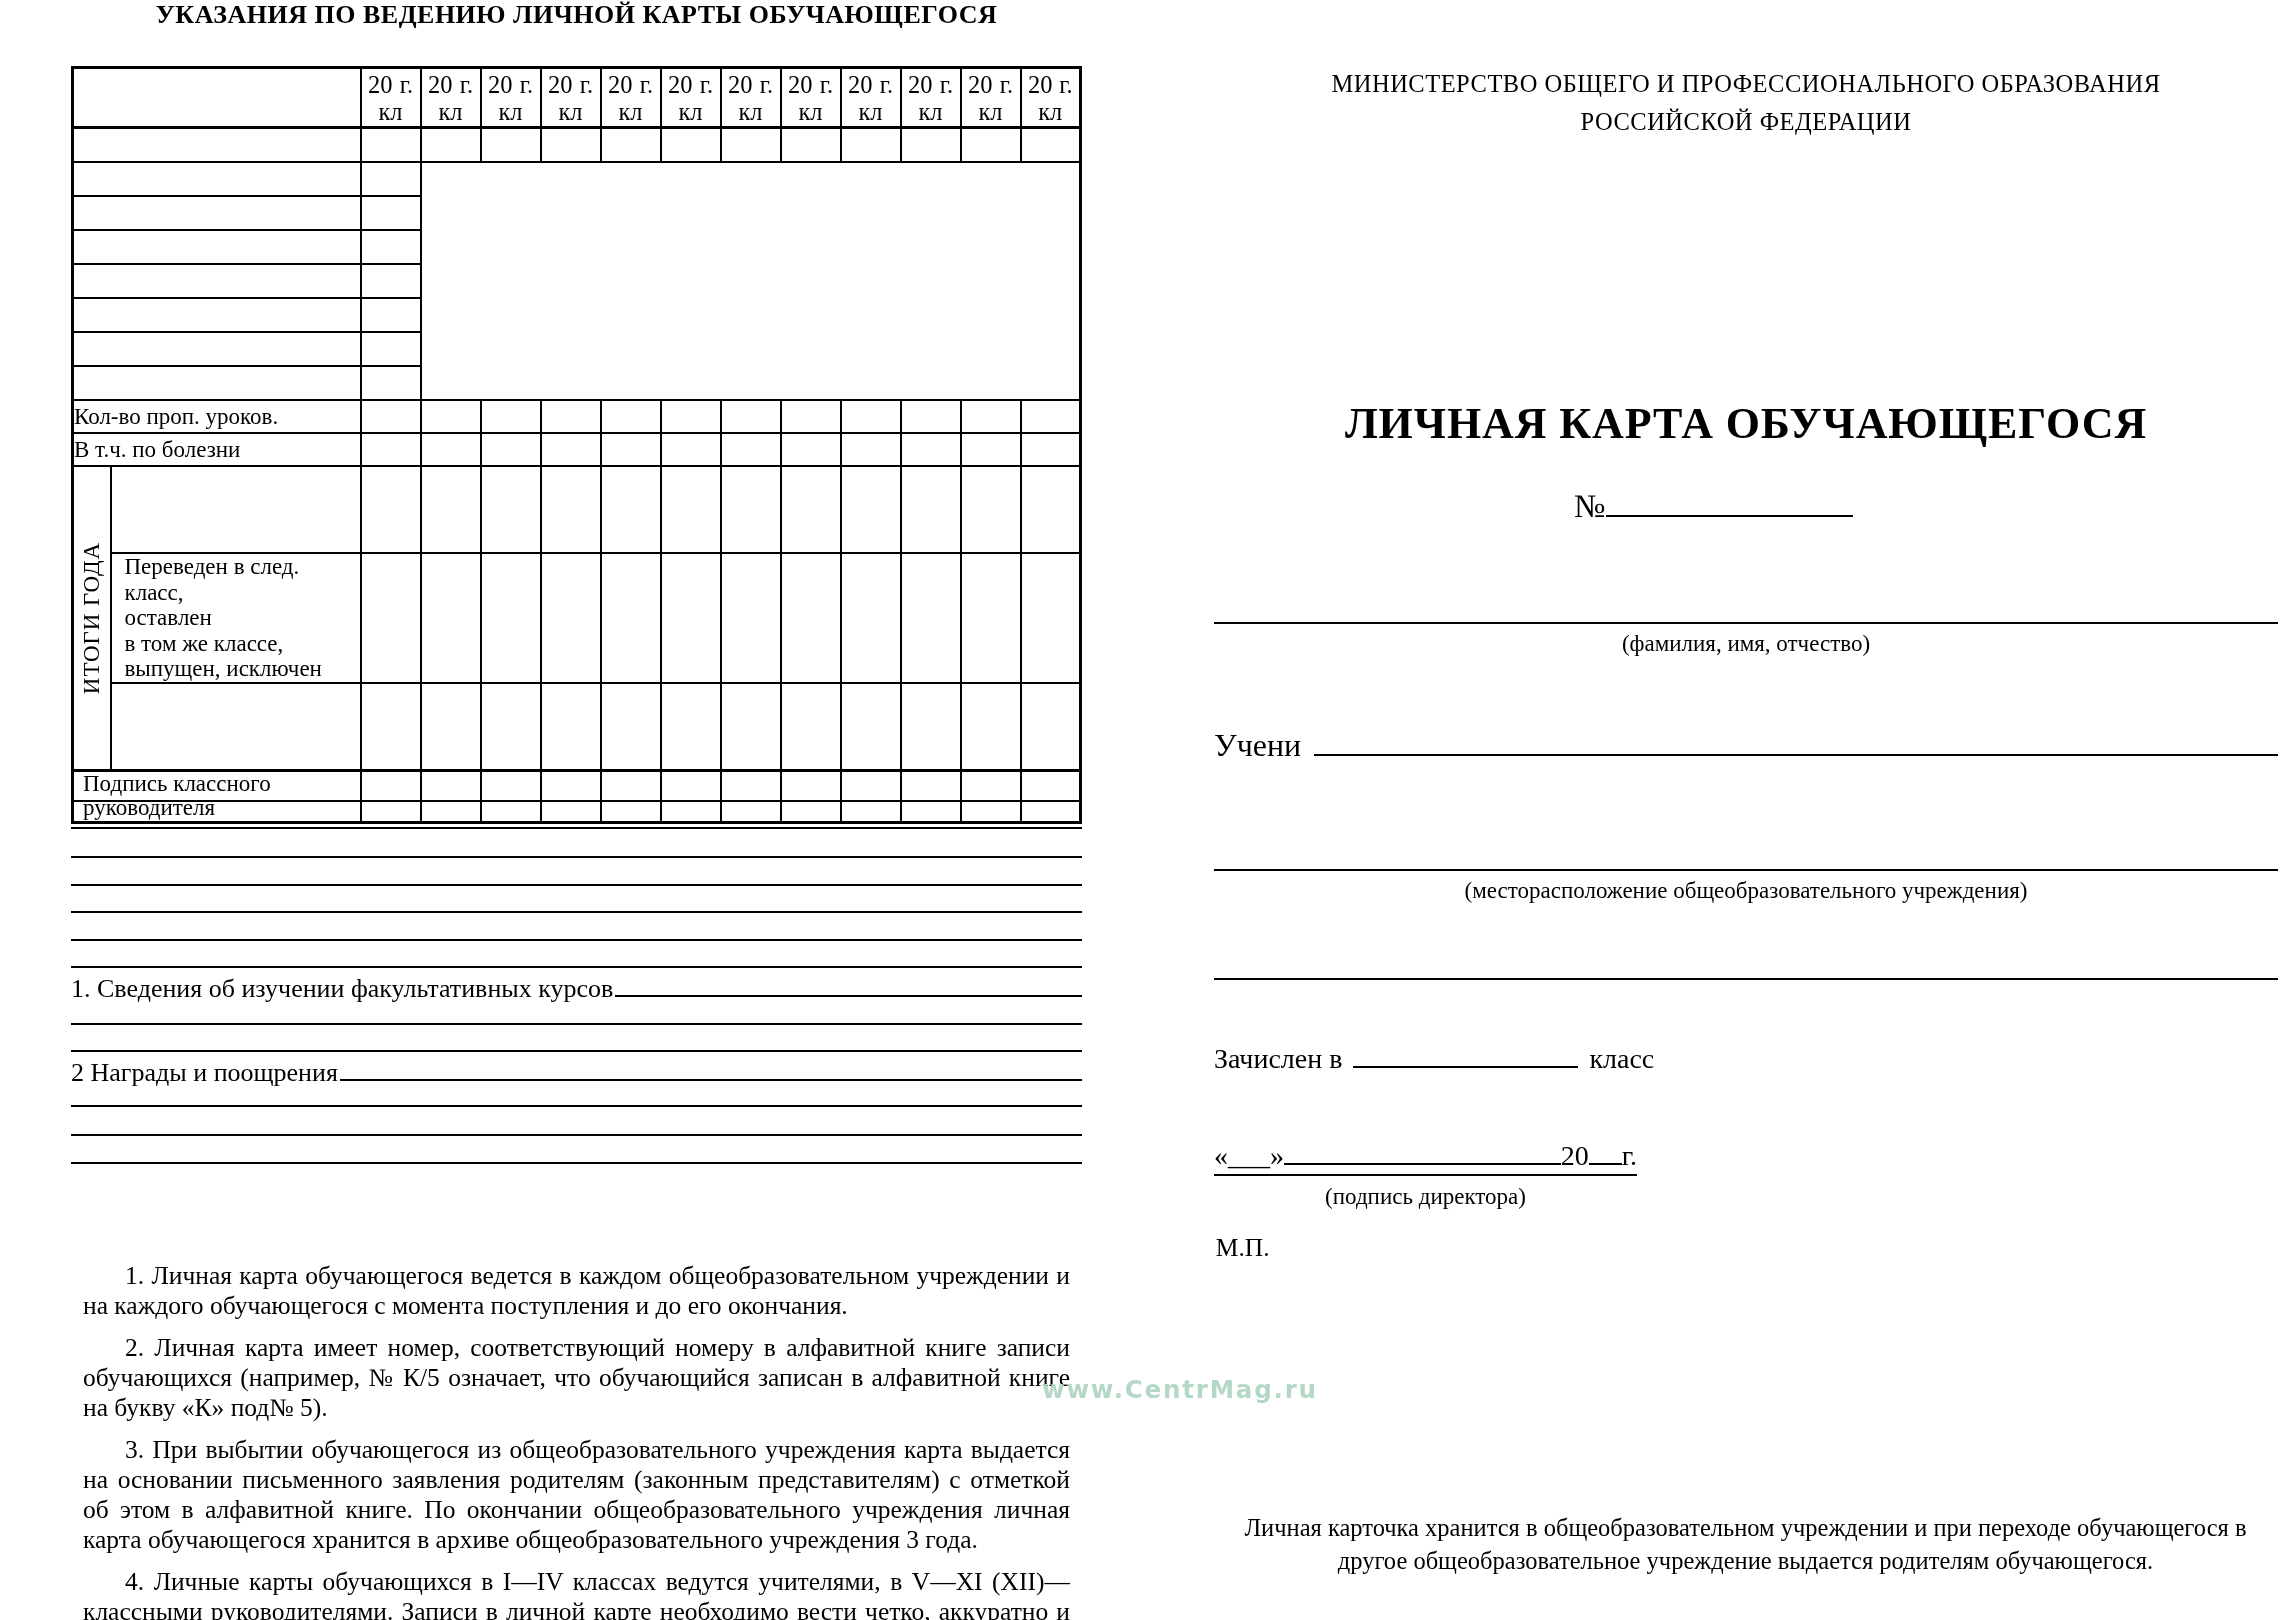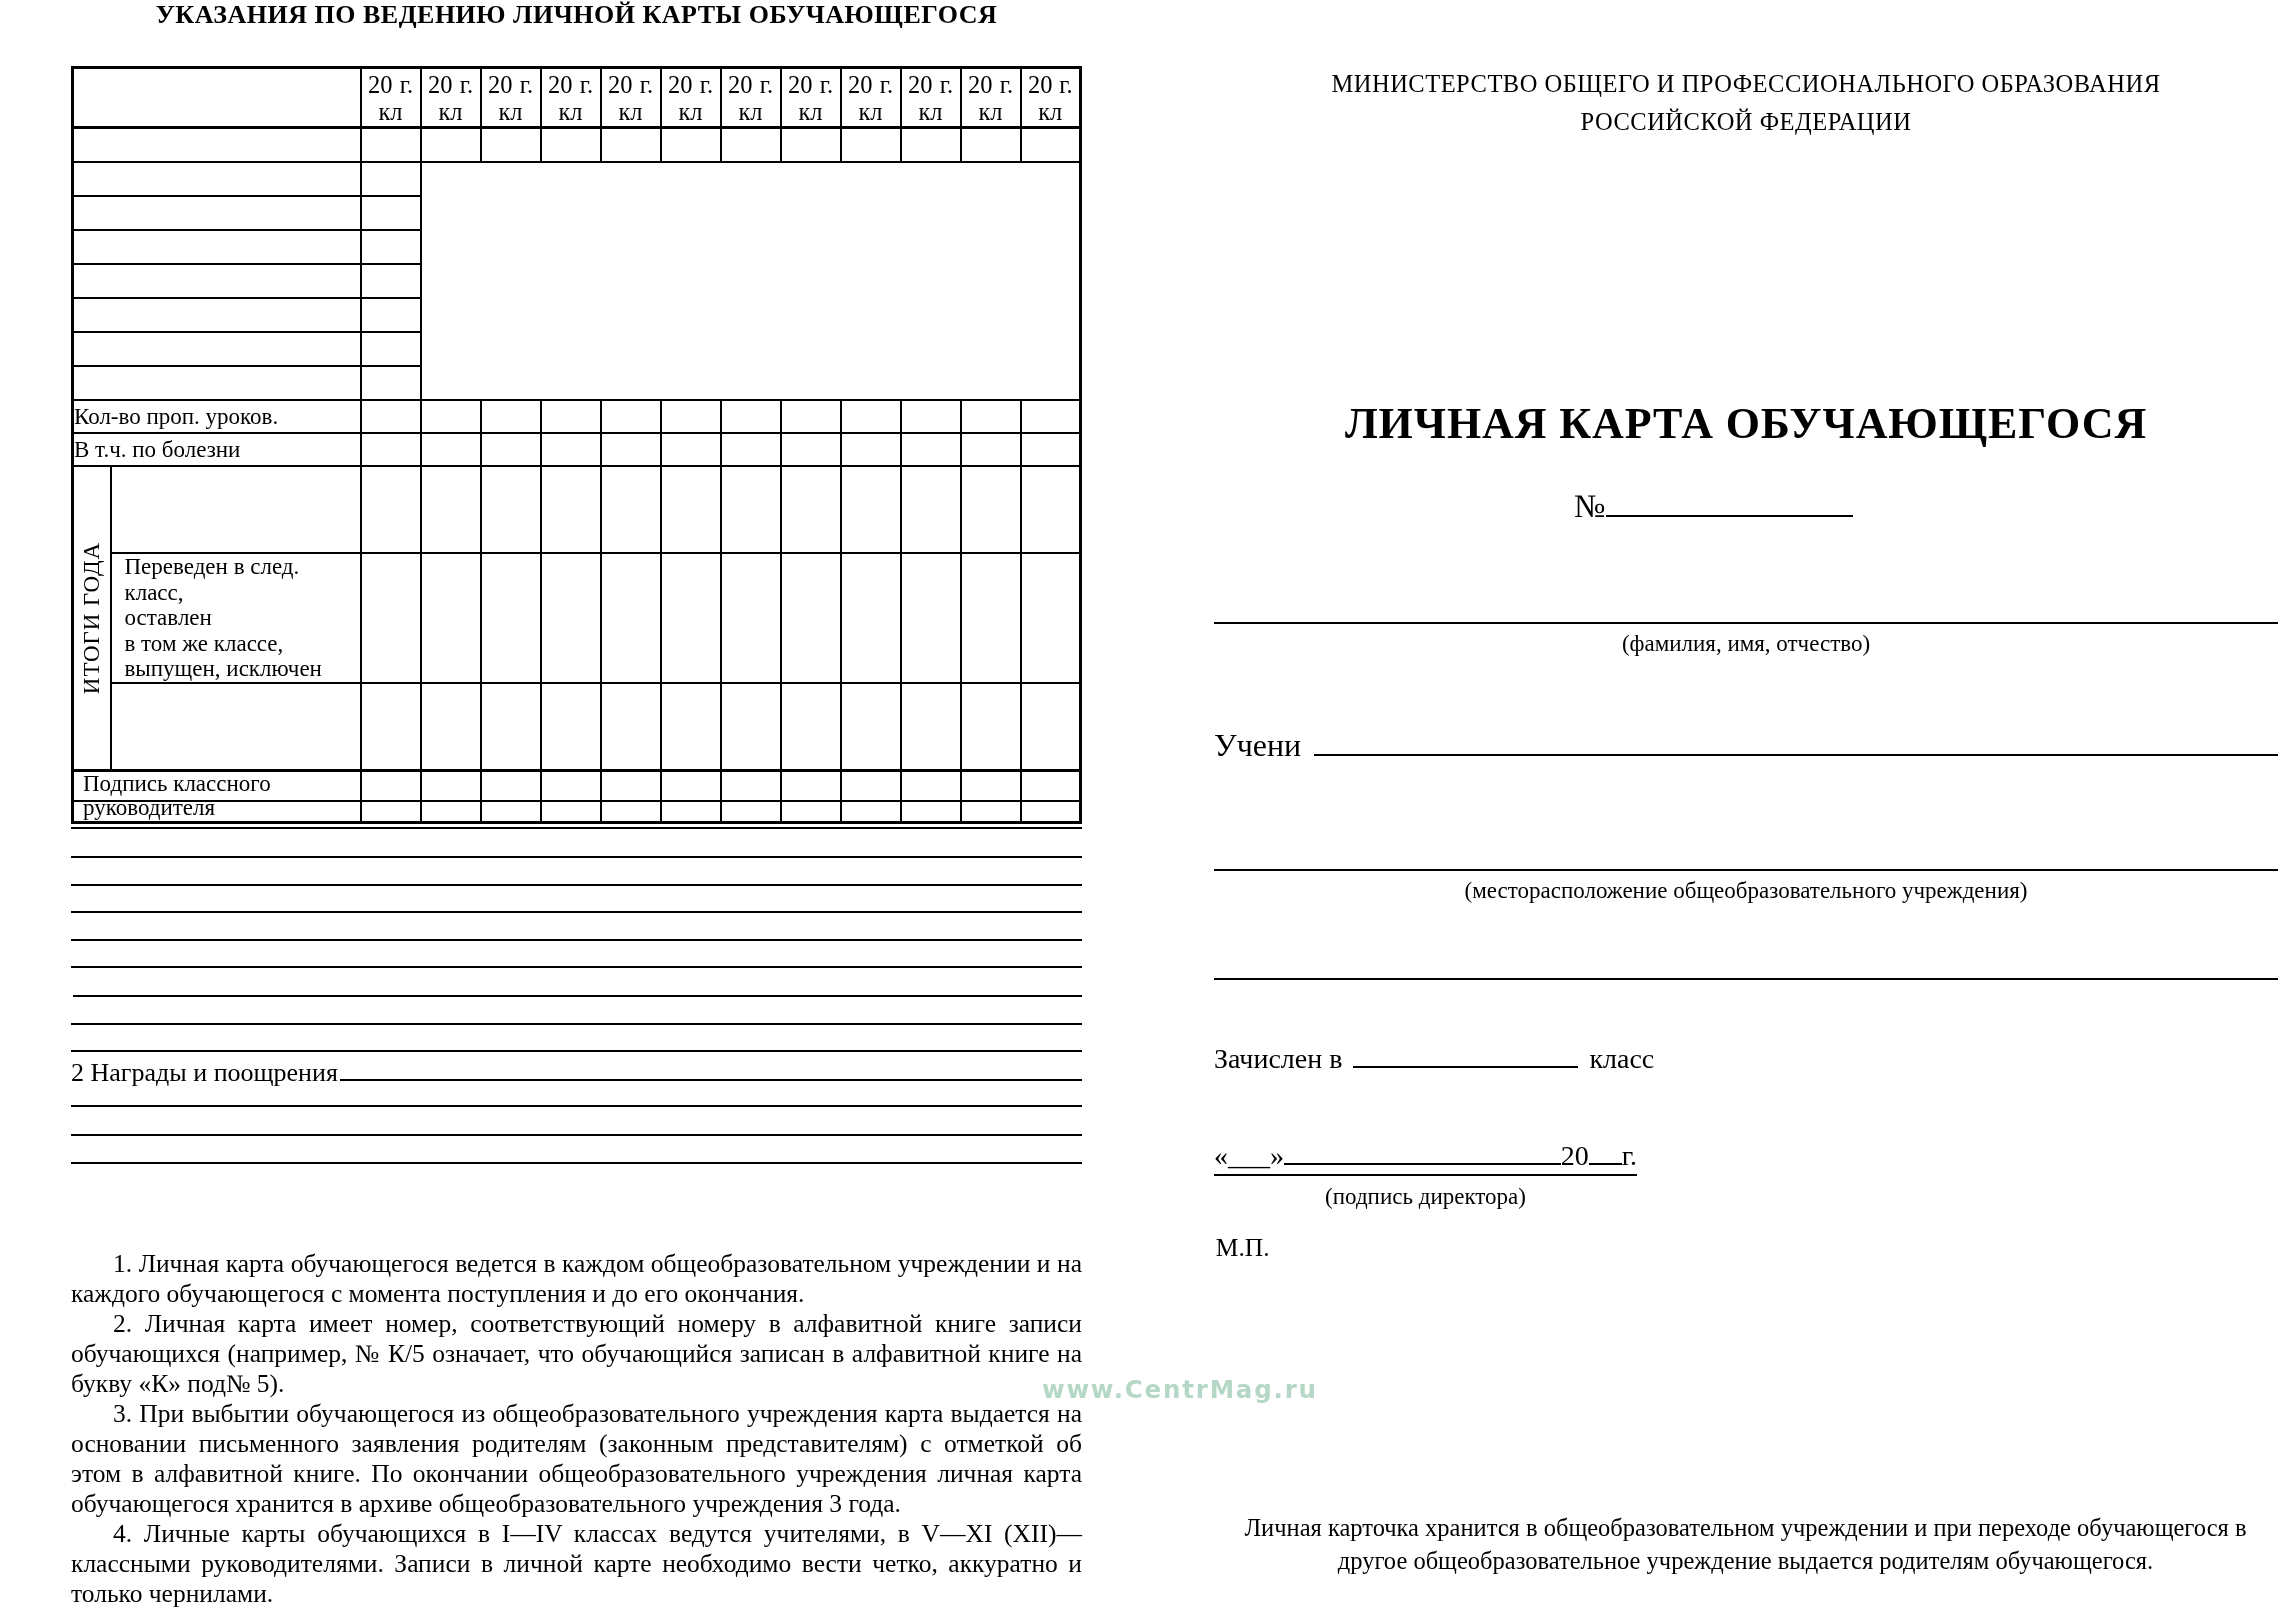--- a/index.html
+++ b/index.html
@@ -43,21 +43,21 @@
   .fill-line { flex:1; border-bottom:2.7px solid #000; height:1em; margin-left:1.8px; }
 
   .instructions-title {
     position:absolute; left:71px; width:1011px; top:1306; text-align:center;
     font-size:26px; font-weight:bold; letter-spacing:0.5px;
   }
   .instructions {
     position:absolute; left:71px; width:1011px; top:1249px;
     font-size:25.5px; line-height:30px; text-align:justify;
   }
-  .instructions p { margin:0; text-indent:42px; }
+  .instructions p { margin:12px; text-indent:42px; }
 
   
   .page-right { position:absolute; left:1214px; top:0; width:1064px; height:1620px; }
   .ministry { position:absolute; top:65px; width:100%; text-align:center; font-size:24.5px; line-height:38px; letter-spacing:0.5px; }
   .main-title { position:absolute; top:398px; width:100%; text-align:center; font-size:44px; font-weight:bold; letter-spacing:0.9px; }
   .no-row { position:absolute; top:482px; left:360px; display:flex; align-items:baseline; font-size:33px; }
   .no-underline { width:247px; border-bottom:2.7px solid #000; height:1em; }
   .fio-line { position:absolute; top:582px; left:0; width:100%; height:40px; border-bottom:2.7px solid #000; }
   .caption { position:absolute; width:100%; text-align:center; font-size:23px; }
   .cap-fio { top:631px; }
@@ -340,20 +340,21 @@
 
   <div class="rule" style="top:800px"></div>
   <div class="rule" style="top:827px"></div>
   <div class="rule" style="top:856px"></div>
   <div class="rule" style="top:884px"></div>
   <div class="rule" style="top:911px"></div>
   <div class="rule" style="top:939px"></div>
   <div class="rule" style="top:966px"></div>
 
   <div class="section-row" style="top:969px">
+    <span>1. Сведения об изучении факультативных курсов</span>
     <span class="fill-line"></span>
   </div>
   <div class="rule" style="top:1023px"></div>
   <div class="rule" style="top:1050px"></div>
 
   <div class="section-row" style="top:1053px">
     <span>2 Награды и поощрения</span>
     <span class="fill-line"></span>
   </div>
   <div class="rule" style="top:1105px"></div>

